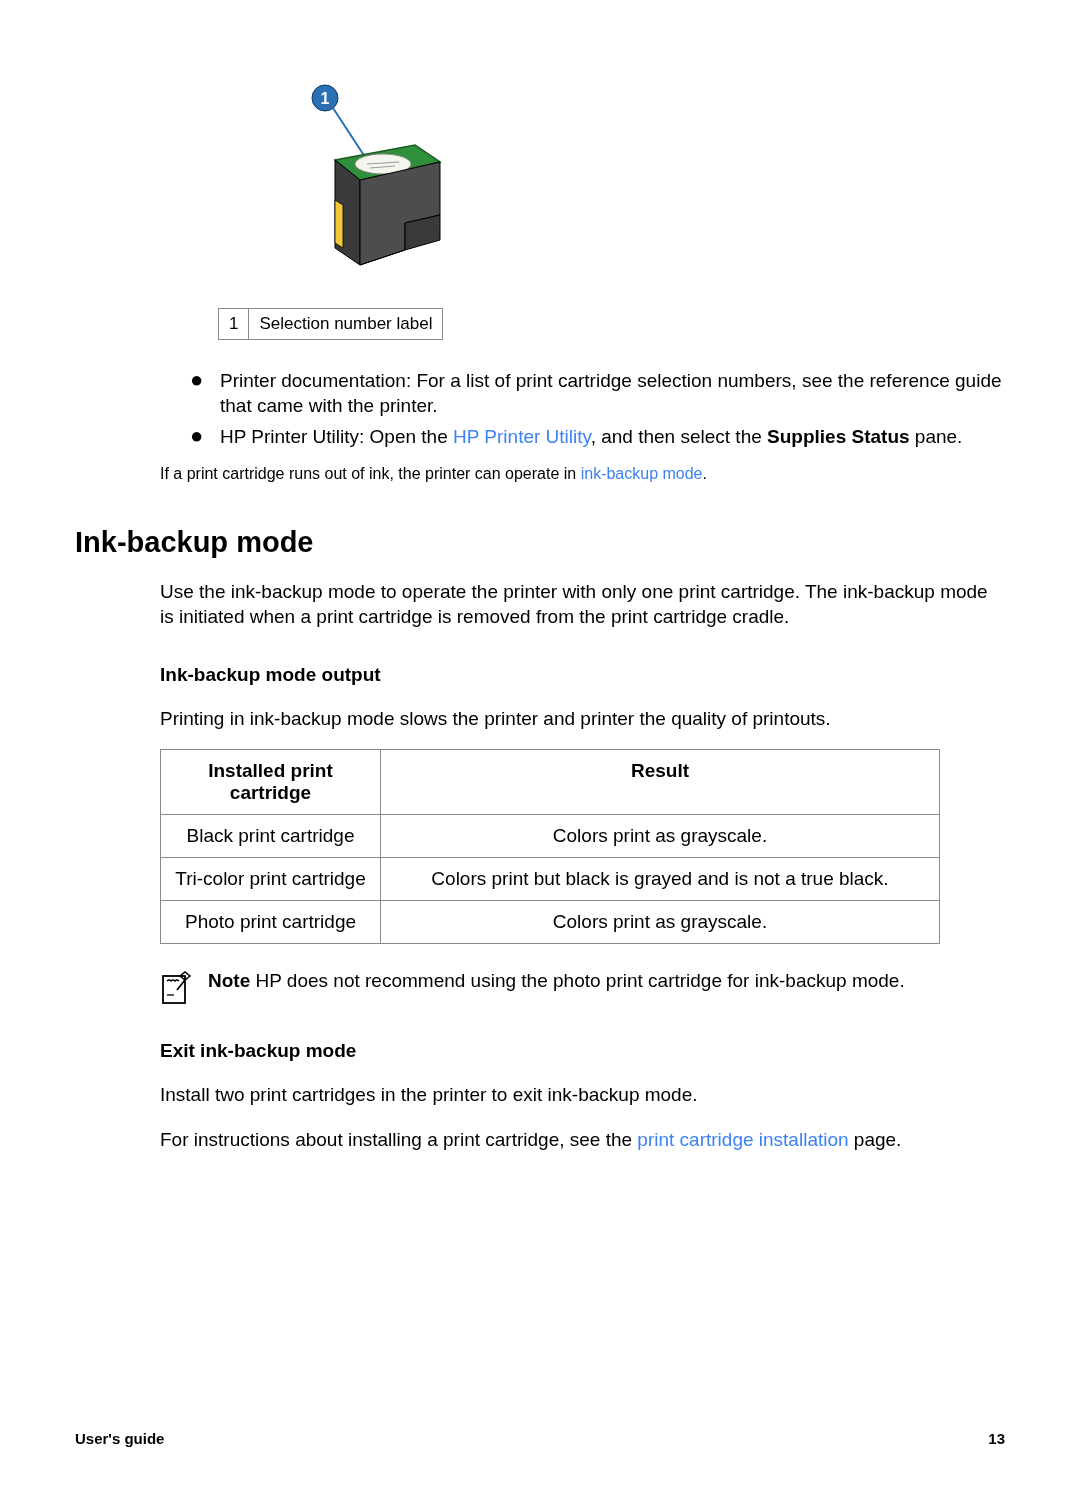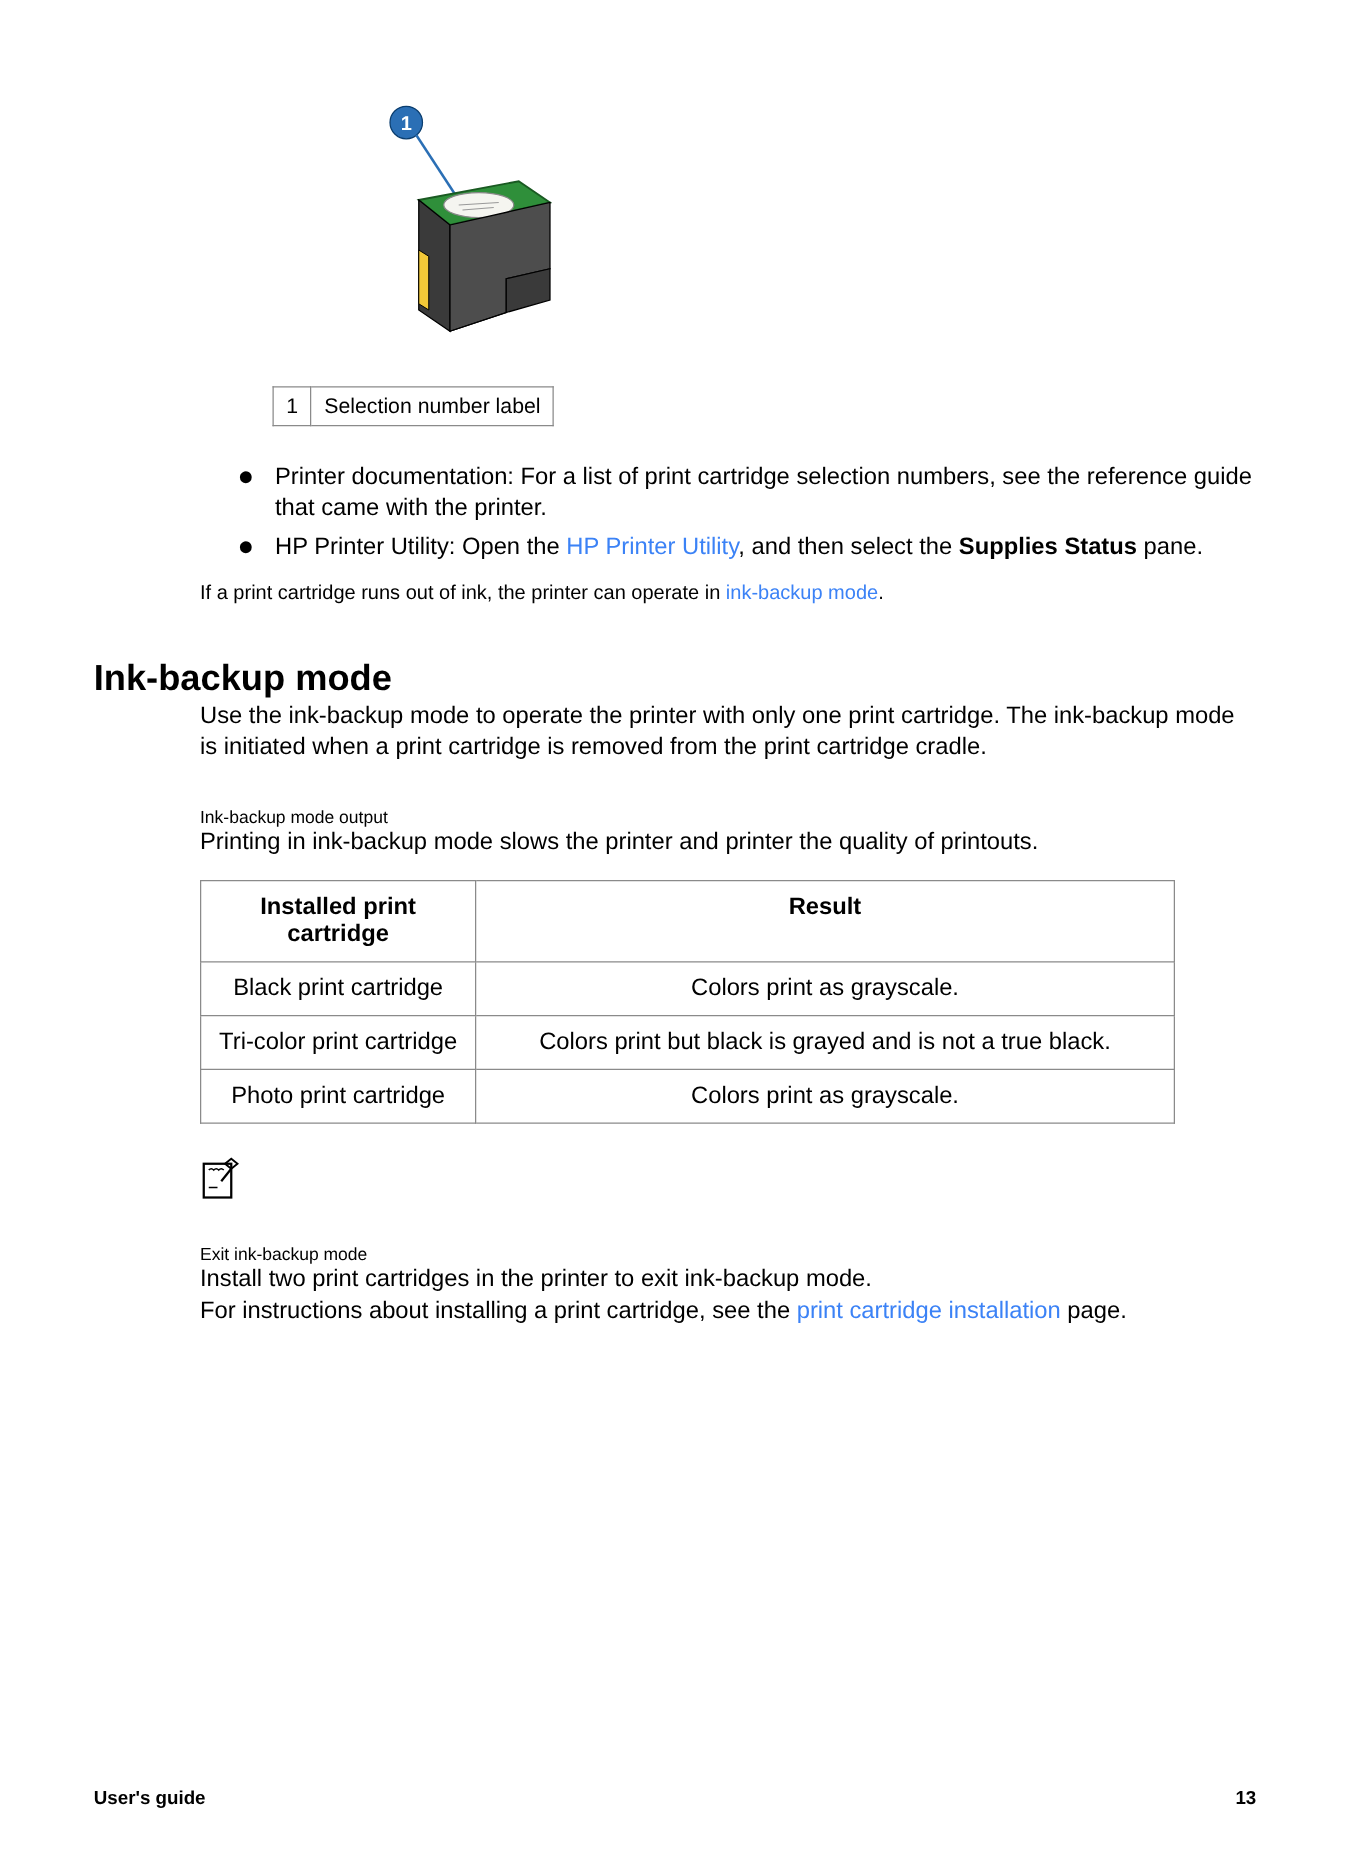--- a/index.html
+++ b/index.html
@@ -55,25 +55,25 @@
     h1.section-title {
       font-size: 29px;
       font-weight: bold;
       margin-top: 42px;
       margin-left: 0;
     }
     .sub-para {
       margin-left: 85px;
       font-size: 19px;
       line-height: 1.32;
-      margin-top: 0;
+      margin-top: 20px;
     }
     .subheading {
-      font-weight: normal;
-      font-size: 14px;
+      font-weight: bold;
+      font-size: 19px;
       margin-left: 85px;
       margin-top: 34px;
     }
     .output-table {
       border-collapse: collapse;
       margin-left: 85px;
       margin-top: 18px;
       width: 780px;
       font-size: 19px;
     }
@@ -205,20 +205,23 @@
   <div class="note-block">
     <div class="note-icon">
       <svg width="32" height="36" viewBox="0 0 32 36">
         <rect x="3" y="6" width="22" height="27" fill="none" stroke="#000" stroke-width="1.8"></rect>
         <path d="M 20 6 L 25 2 L 30 6 L 25 10 Z" fill="none" stroke="#000" stroke-width="1.5"></path>
         <line x1="25" y1="10" x2="17" y2="20" stroke="#000" stroke-width="1.8"></line>
         <path d="M 7 11 Q 9 9 11 11 Q 13 9 15 11 Q 17 9 19 11" fill="none" stroke="#000" stroke-width="1.3"></path>
         <line x1="7" y1="25" x2="14" y2="25" stroke="#000" stroke-width="1.3"></line>
       </svg>
     </div>
+    <div class="note-text">
+      <b>Note</b><span> HP does not recommend using the photo print cartridge for ink-backup mode.</span>
+    </div>
   </div>
 
   <div class="subheading">Exit ink-backup mode</div>
   <p class="sub-para">Install two print cartridges in the printer to exit ink-backup mode.</p>
   <p class="sub-para">
     <span>For instructions about installing a print cartridge, see the </span><span class="link">print cartridge installation</span><span> page.</span>
   </p>
 
 </div>
 

